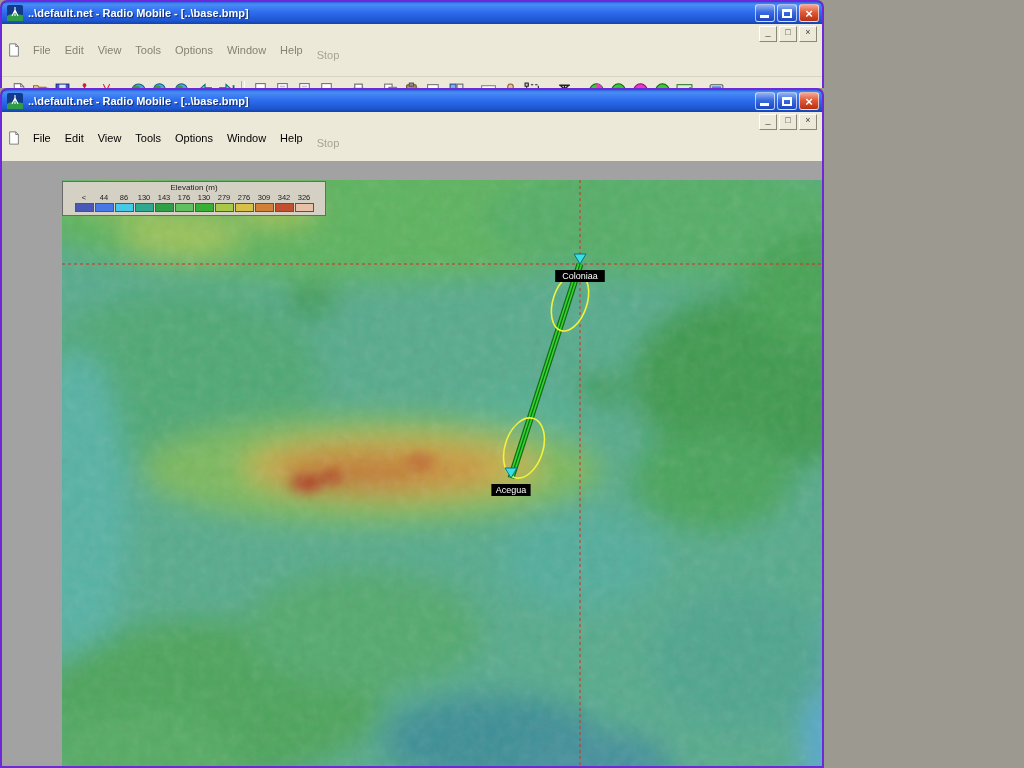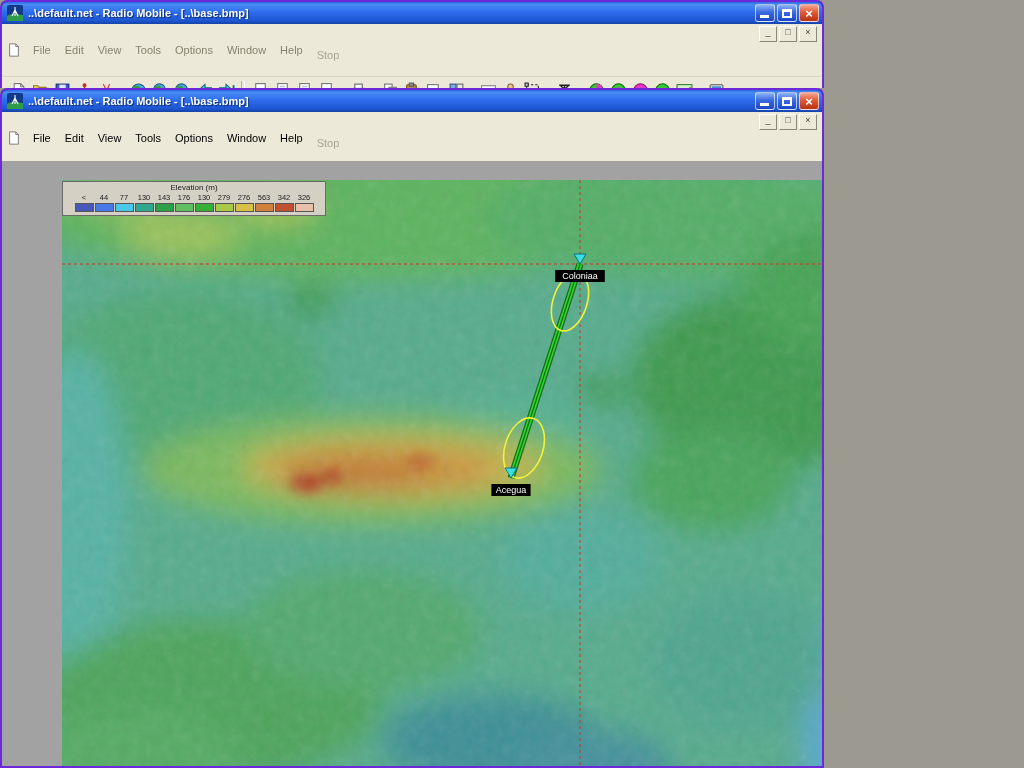--- a/index.html
+++ b/index.html
@@ -643,21 +643,21 @@
         <div class="legend-row" id="legend-row">
             <div class="cell">
               <div class="num">&lt;</div>
               <div class="swatch" style="background: rgb(72, 88, 184);"></div>
             </div>
             <div class="cell">
               <div class="num">44</div>
               <div class="swatch" style="background: rgb(72, 120, 232);"></div>
             </div>
             <div class="cell">
-              <div class="num">77</div>
+              <div class="num">86</div>
               <div class="swatch" style="background: rgb(72, 200, 232);"></div>
             </div>
             <div class="cell">
               <div class="num">130</div>
               <div class="swatch" style="background: rgb(48, 168, 144);"></div>
             </div>
             <div class="cell">
               <div class="num">143</div>
               <div class="swatch" style="background: rgb(48, 160, 72);"></div>
             </div>
@@ -671,21 +671,21 @@
             </div>
             <div class="cell">
               <div class="num">279</div>
               <div class="swatch" style="background: rgb(168, 200, 72);"></div>
             </div>
             <div class="cell">
               <div class="num">276</div>
               <div class="swatch" style="background: rgb(216, 192, 72);"></div>
             </div>
             <div class="cell">
-              <div class="num">563</div>
+              <div class="num">309</div>
               <div class="swatch" style="background: rgb(208, 128, 56);"></div>
             </div>
             <div class="cell">
               <div class="num">342</div>
               <div class="swatch" style="background: rgb(192, 80, 48);"></div>
             </div>
             <div class="cell">
               <div class="num">326</div>
               <div class="swatch" style="background: rgb(232, 192, 168);"></div>
             </div>

